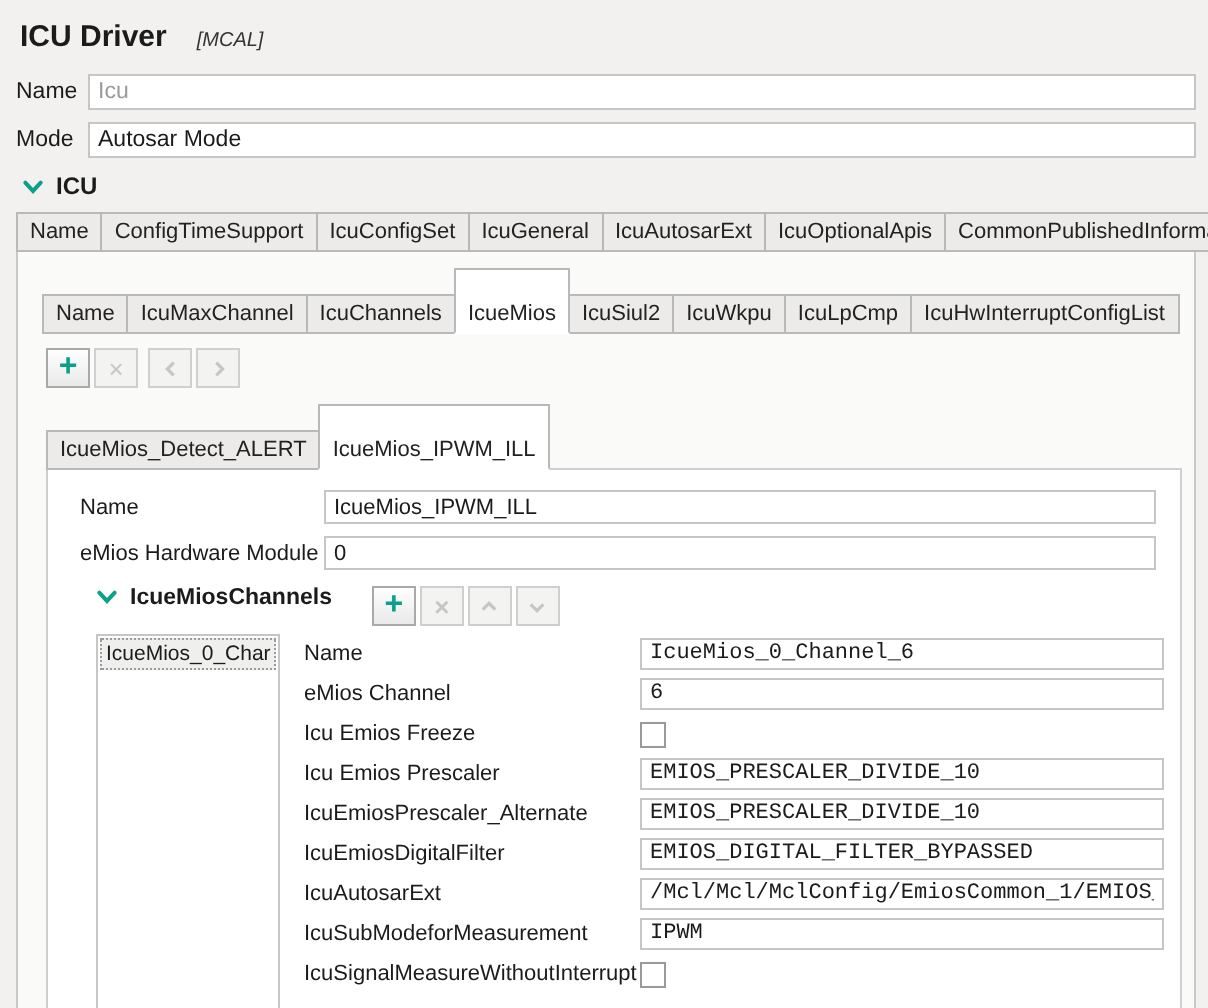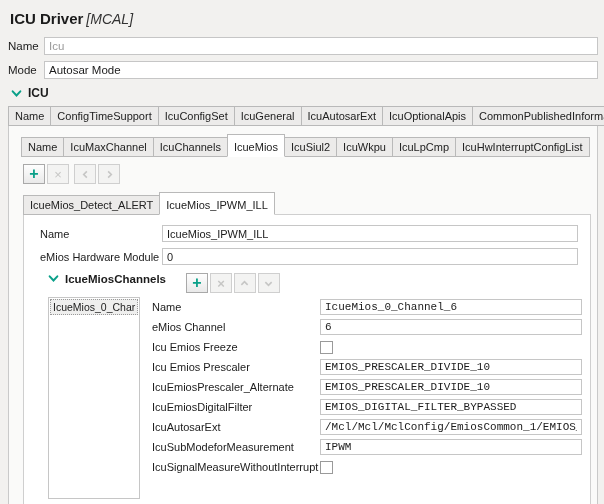--- a/index.html
+++ b/index.html
@@ -8,21 +8,21 @@
     background: #f2f1ef;
     font-family: "Liberation Sans", "DejaVu Sans", sans-serif;
     font-size: 12px;
     color: #1b1b1b;
   }
   .page { width: 604px; height: 504px; padding: 8px 4px 0 8px; }
 
   
   .title { padding: 2px 0 10px 2px; }
   .title .main { font-size: 15px; font-weight: bold; }
-  .title .sub  { font-size: 14px; font-style: italic; margin-left: 3px; color: #333; }
+  .title .sub  { font-size: 10px; font-style: italic; margin-left: 15px; color: #333; }
 
   
   .frow { display: flex; align-items: center; margin: 0 2px 6px 0; }
   .frow > label { width: 36px; font-size: 11.5px; flex: 0 0 36px; }
   .tb {
     flex: 1; height: 18px; border: 1px solid #c6c6c6; background: #fff;
     font-family: "Liberation Sans", sans-serif; font-size: 11.5px;
     padding: 0 4px; color: #1b1b1b; outline: none; min-width: 0;
   }
   .tb.dim { color: #9a9a9a; }
@@ -35,21 +35,21 @@
 
   
   .tabstrip { display: flex; align-items: flex-end; position: relative; z-index: 2;
               margin-bottom: -1px; }
   .tab {
     font-size: 11px; padding: 3px 6px; border: 1px solid #b9b9b9;
     background: #ecebea; margin-right: -1px; white-space: nowrap; color: #222;
     cursor: default;
   }
   .tab.active { background: #fff; border-bottom-color: #fff; position: relative;
-                z-index: 3; padding-top: 6px; }
+                z-index: 3; padding-top: 16px; }
 
   
   .panel1 { border: 1px solid #c9c9c9; background: #fafaf9; padding: 8px 6px 8px 6px;
             margin-right: 2px; position: relative; z-index: 1; }
   .panel2 { border: 1px solid #cfcfcf; background: #fff; padding: 8px 6px 8px 8px;
             margin: 0 0 0 8px; position: relative; z-index: 1; }
 
   
   .toolbar { display: flex; gap: 2px; margin: 8px 0 8px 8px; }
   .tbtn {

